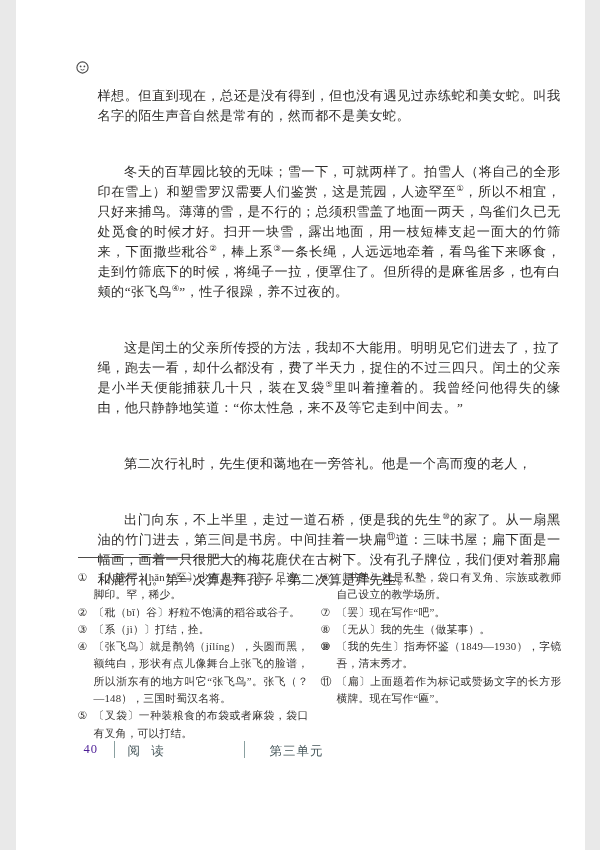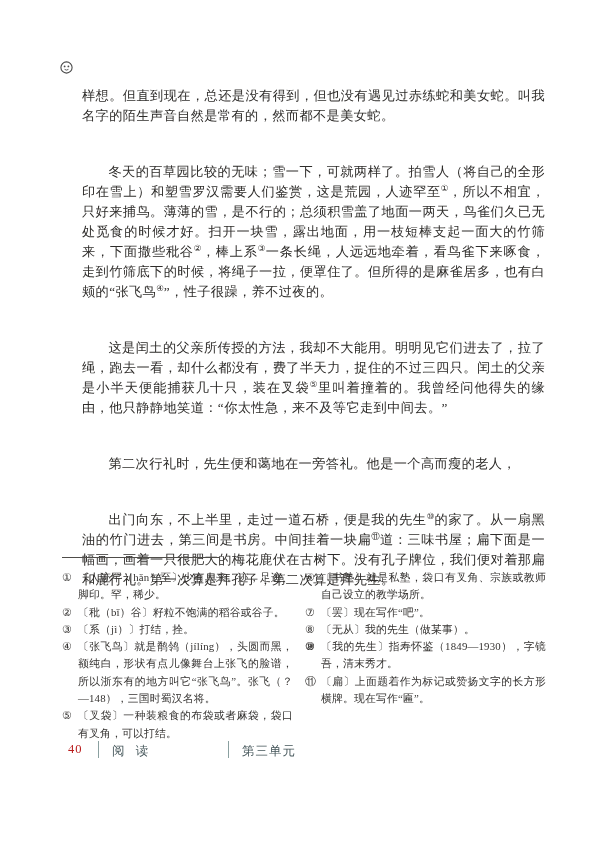--- a/index.html
+++ b/index.html
@@ -1,23 +1,24 @@
 <!DOCTYPE html>
 <html><head>
 <meta charset="utf-8">
 <style>
   html, body { margin:0; padding:0; background:#e9e9e9; }
   .page {
     position:relative;
-    width:600px; height:850px;
+    width:548px; height:850px;
     margin:0 auto;
     background:#ffffff;
     font-family:"Liberation Serif","DejaVu Serif",serif;
     color:#2e2c2a;
     overflow:hidden;
+    padding-left:21px;
   }
   .margin-face {
     position:absolute; left:60px; top:61px; width:13px; height:13px;
   }
   .main-text {
     position:absolute; top:86px; left:82px; width:463px;
     font-size:13.2px; line-height:20px;
     text-align:justify; letter-spacing:0.4px;
   }
   .main-text p { margin:0; padding:0; }
@@ -39,29 +40,29 @@
   .fncol { display:flex; flex-direction:column; }
   .fncol-left  { width:231px; }
   .fncol-right { width:241px; }
   .fnitem { position:relative; padding-left:16px; margin:0; }
   .fnmark { position:absolute; left:0; top:0; font-size:11px; }
   .footer {
     position:absolute; top:741px; left:0; width:600px; height:20px;
     font-size:12.5px; color:#45565a;
   }
   .footer-num {
-    position:absolute; left:68px; top:1px; color:#b91c1c; letter-spacing:1px;
+    position:absolute; left:68px; top:1px; color:#4c1d95; letter-spacing:1px;
   }
   .footer-divider1, .footer-divider2 {
     position:absolute; top:0px; width:1px; height:17px; background:#8aa0a0;
   }
   .footer-divider1 { left:98px; }
   .footer-divider2 { left:228px; }
   .footer-section { position:absolute; left:112px; top:2px; letter-spacing:4px; }
-  .footer-unit    { position:absolute; left:242px; top:2px; letter-spacing:1px; }
+  .footer-unit    { position:absolute; left:254px; top:2px; letter-spacing:1px; }
 </style>
 </head>
 <body>
 
 <div class="page">
 
   <svg class="margin-face" viewBox="0 0 13 13">
     <circle cx="6.5" cy="6.5" r="5.6" fill="none" stroke="#4a4a4a" stroke-width="1.1"></circle>
     <circle cx="4.6" cy="5.4" r="0.9" fill="#4a4a4a"></circle>
     <circle cx="8.4" cy="5.4" r="0.9" fill="#4a4a4a"></circle>

